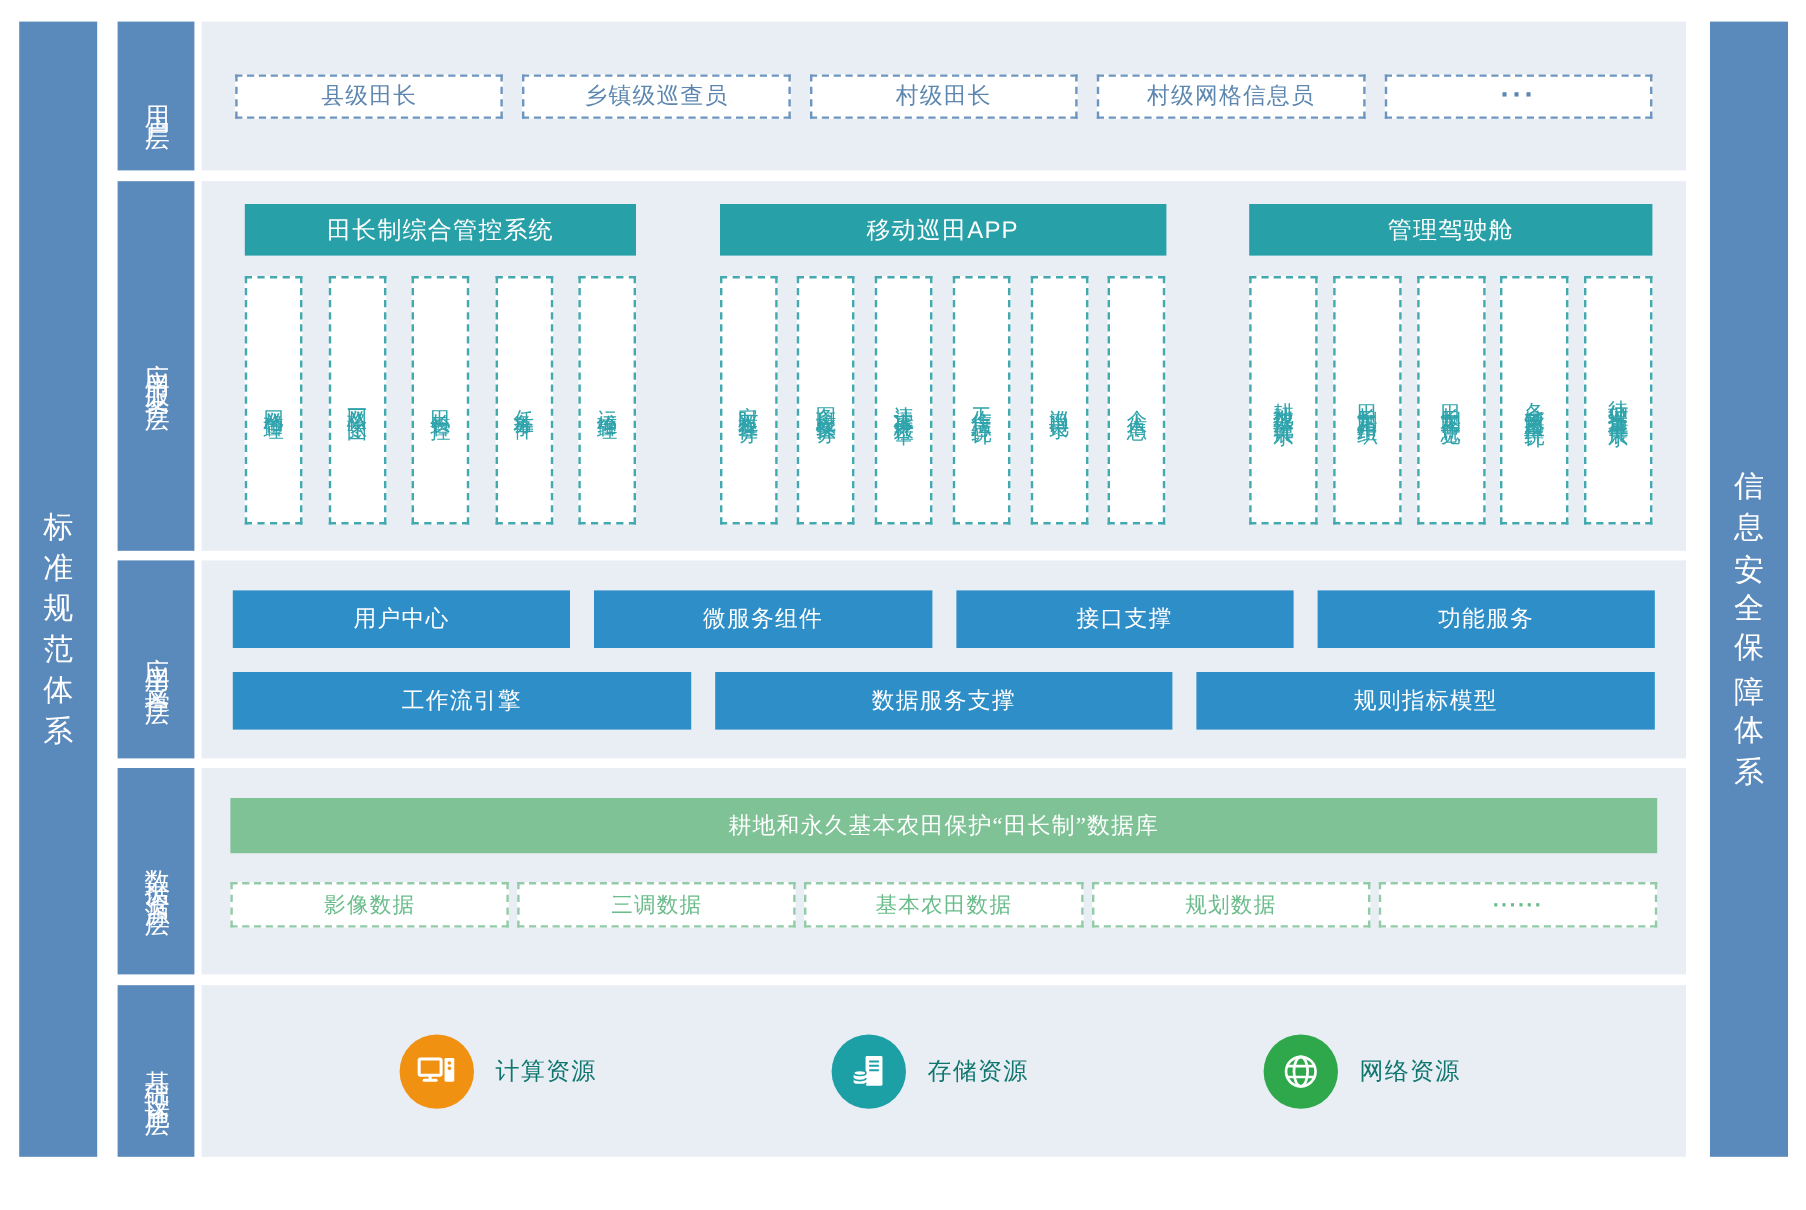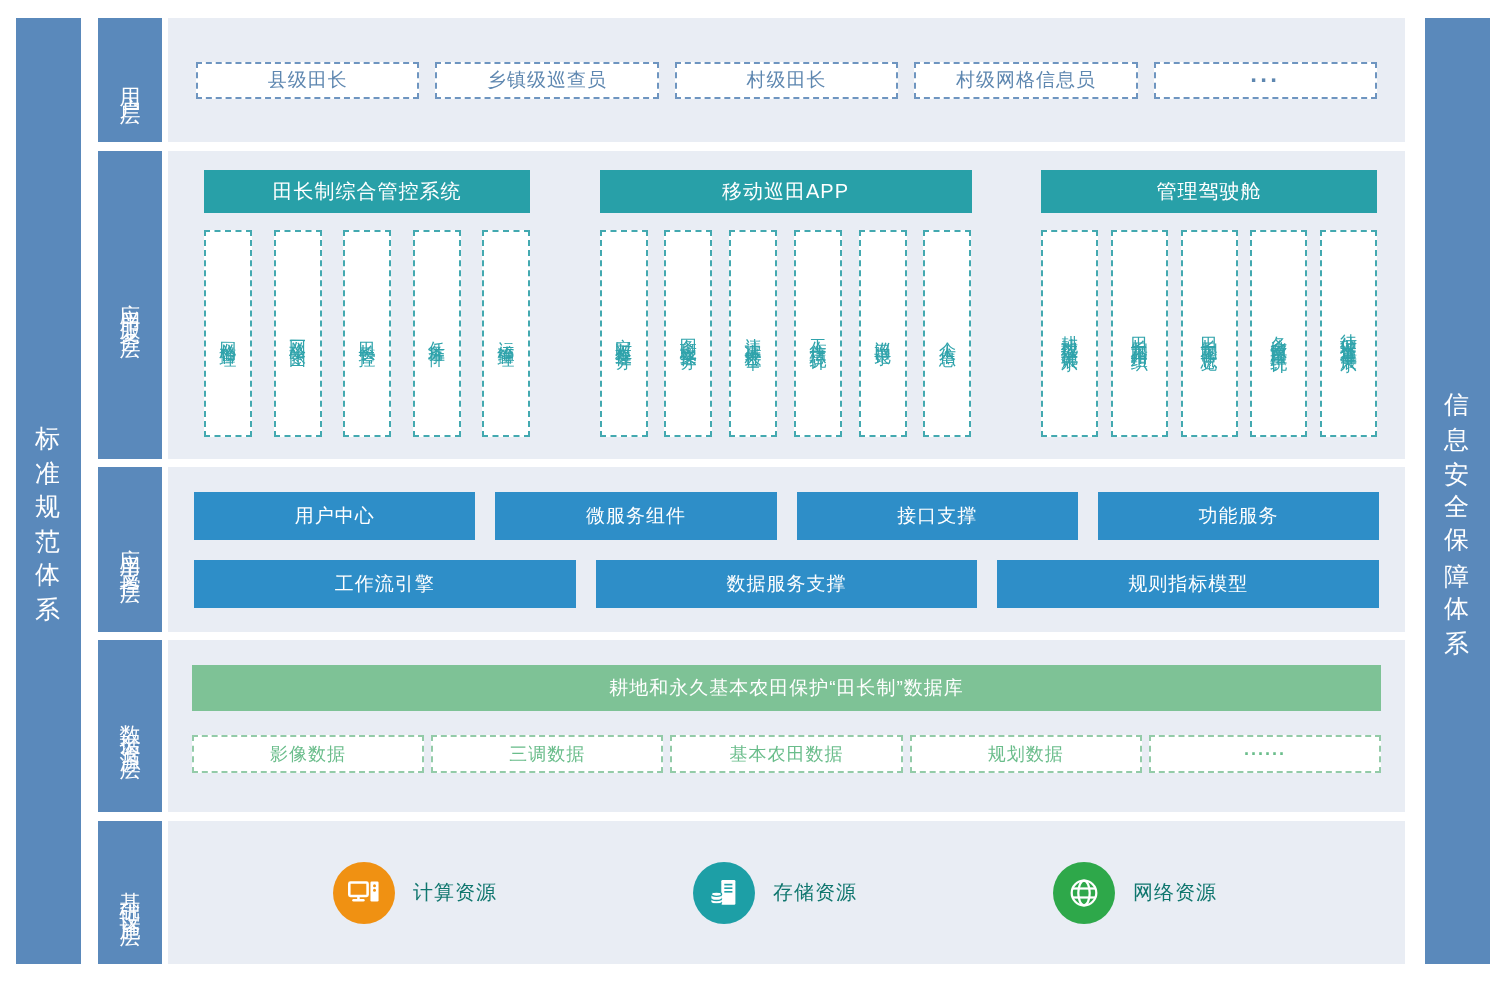--- a/index.html
+++ b/index.html
@@ -99,21 +99,21 @@
     background:#2E8EC8;color:#ffffff;
     display:flex;align-items:center;justify-content:center;
     font-size:19px;letter-spacing:1px;
   }
   
   .data-panel{flex-direction:column;padding:25px 24px 0 24px;}
   .db-bar{
     height:46px;flex:none;
     background:#7EC296;color:#ffffff;
     display:flex;align-items:center;justify-content:center;
-    font-size:19px;letter-spacing:1px;
+    font-size:19px;letter-spacing:1px;font-family:Liberation Serif, serif;
   }
   .data-items{display:flex;gap:7px;margin-top:24px;}
   .data-box{
     flex:1;height:38px;
     border:2px dashed #93CBA8;
     color:#6ABD8B;font-size:18px;letter-spacing:1px;
   }
   .data-box.dots{font-weight:bold;}
   
   .infra-panel{align-items:center;padding-left:165px;gap:196px;}

